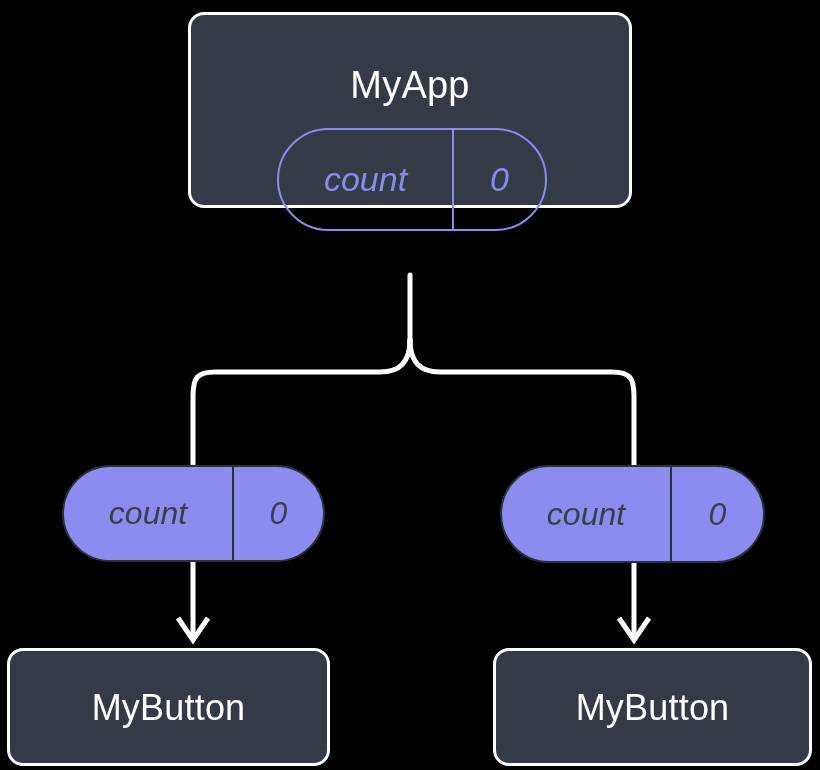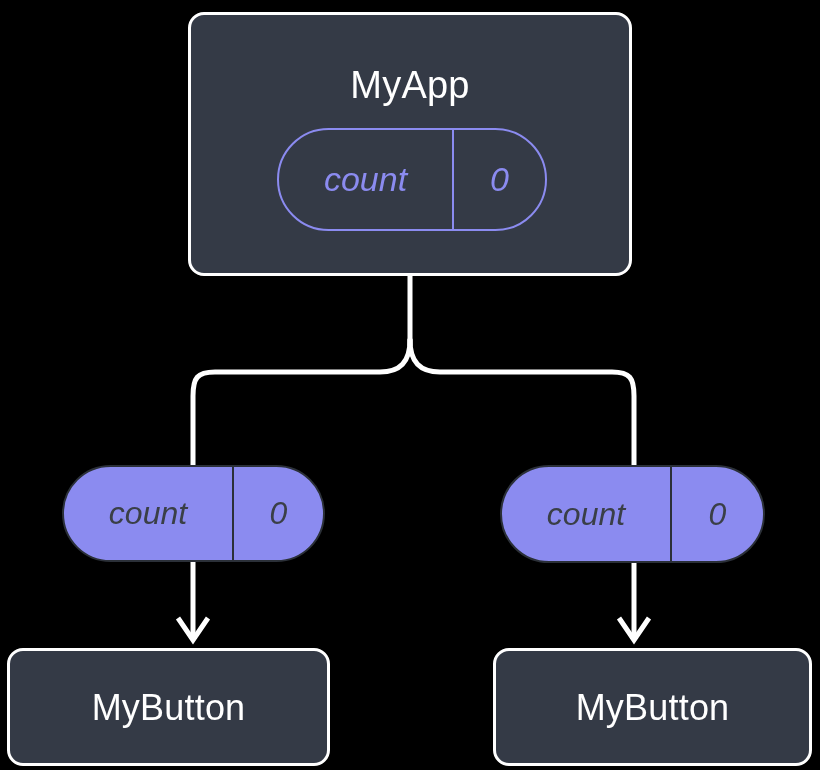--- a/index.html
+++ b/index.html
@@ -47,21 +47,21 @@
     color: #ffffff;
     font-weight: 400;
     letter-spacing: 0.2px;
     white-space: nowrap;
   }
 
   #box-myapp {
     left: 188px;
     top: 12px;
     width: 444px;
-    height: 264px;
+    height: 196px;
   }
   #box-myapp .node-title {
     top: 48px;
     font-size: 38px;
     line-height: 44px;
   }
 
   .box-mybutton {
     top: 648px;
     height: 118px;

